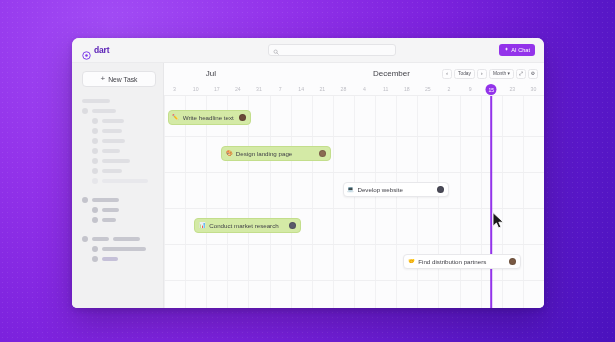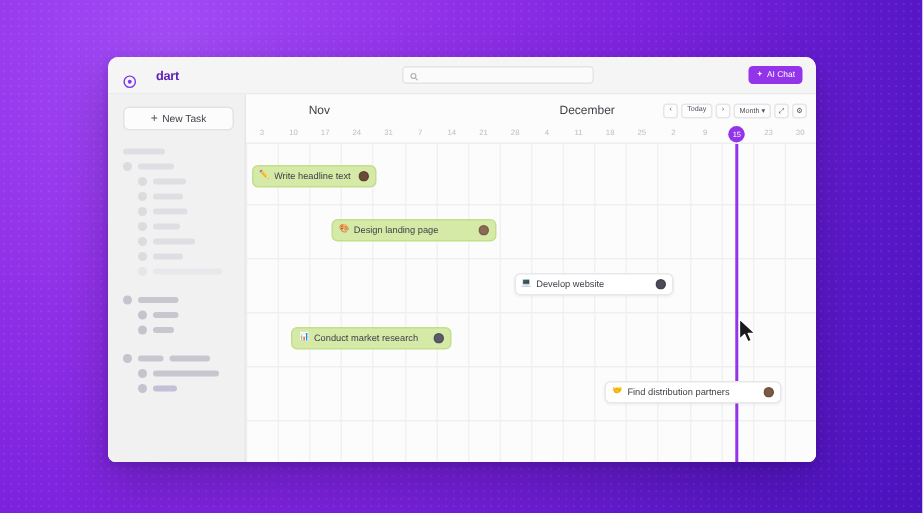--- a/index.html
+++ b/index.html
@@ -50,21 +50,21 @@
     border-bottom: 1px solid #ebebed;
     display: flex;
     align-items: center;
     flex-shrink: 0;
     position: relative;
   }
   .brand {
     width: 92px;
     display: flex;
     align-items: center;
-    gap: 13px;
+    gap: 3px;
     padding-left: 10px;
     flex-shrink: 0;
   }
   .brand-mark { width: 9px; height: 9px; flex-shrink: 0; }
   .brand-name {
     font-size: 8.5px;
     font-weight: 700;
     color: #5b21b6;
     letter-spacing: -0.2px;
   }
@@ -407,21 +407,21 @@
             <div class="sk-dot dark"></div>
             <div class="sk-bar violet" style="width:16px"></div>
           </div>
         </div>
 
       </div>
 
       <div class="main">
 
         <div class="month-row">
-          <span class="month-label" style="left:11%">Nov</span>
+          <span class="month-label" style="left:11%">Jul</span>
           <span class="month-label" style="left:55%">December</span>
 
           <div class="view-ctrls">
             <div class="vc sq">‹</div>
             <div class="vc">Today</div>
             <div class="vc sq">›</div>
             <div class="vc">Month ▾</div>
             <div class="vc sq">⤢</div>
             <div class="vc sq">⚙</div>
           </div>

